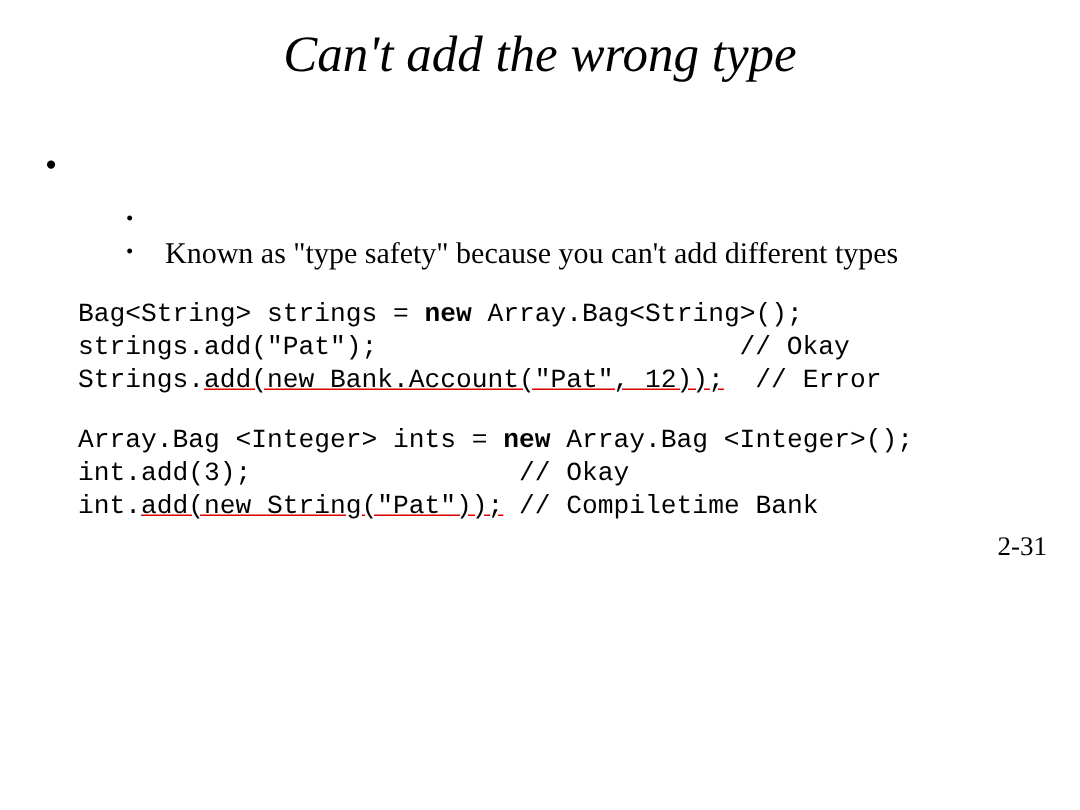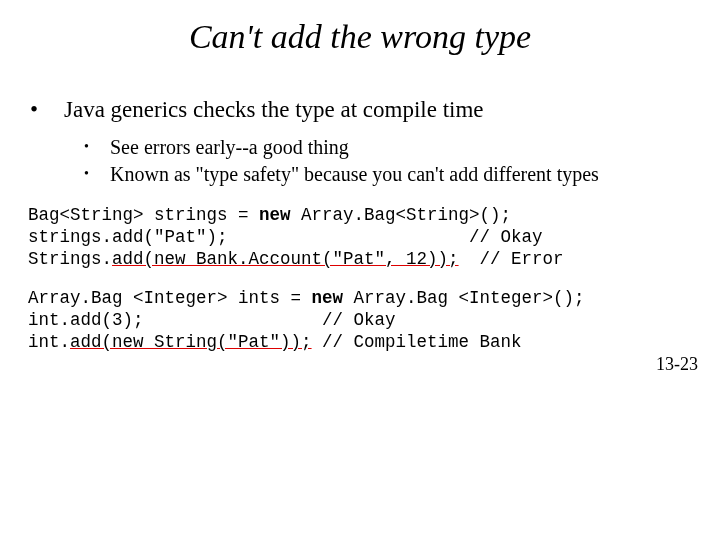--- a/index.html
+++ b/index.html
@@ -51,54 +51,53 @@
     flex: 0 0 26px;
     font-size: 14px;
     padding-top: 3px;
   }
   .code {
     font-family: "Courier New", Courier, monospace;
     font-size: 17.5px;
     line-height: 1.25;
     margin-top: 18px;
     white-space: pre;
+    margin-left: 24px;
   }
   .code .kw { font-weight: bold; }
   .code .err { text-decoration: underline; text-decoration-color: #d00; }
   .footer {
     position: absolute;
     right: 22px;
     bottom: 12px;
     font-size: 18px;
     font-family: "Times New Roman", Times, serif;
   }
 </style>
 </head>
 <body>
 
 <div class="slide">
 
   <h1 class="title">Can't add the wrong type</h1>
 
   <div class="bullet-l1">
     <span class="dot">•</span>
-    <span>Java generics checks the type at compile time</span>
   </div>
 
   <div class="bullet-l2">
     <span class="dot">•</span>
-    <span>See errors early--a good thing</span>
   </div>
   <div class="bullet-l2">
     <span class="dot">•</span>
     <span>Known as "type safety" because you can't add different types</span>
   </div>
 
   <div class="code"><span>Bag&lt;String&gt; strings = </span><span class="kw">new</span><span> Array.Bag&lt;String&gt;();</span>
 <span>strings.add("Pat");                       // Okay</span>
 <span>Strings.</span><span class="err">add(new Bank.Account("Pat", 12));</span><span>  // Error</span></div>
 
   <div class="code"><span>Array.Bag &lt;Integer&gt; ints = </span><span class="kw">new</span><span> Array.Bag &lt;Integer&gt;();</span>
 <span>int.add(3);                 // Okay</span>
 <span>int.</span><span class="err">add(new String("Pat"));</span><span> // Compiletime Bank</span></div>
 
-  <div class="footer">13-23</div>
+  <div class="footer">2-31</div>
 </div>
 
 </body></html>

